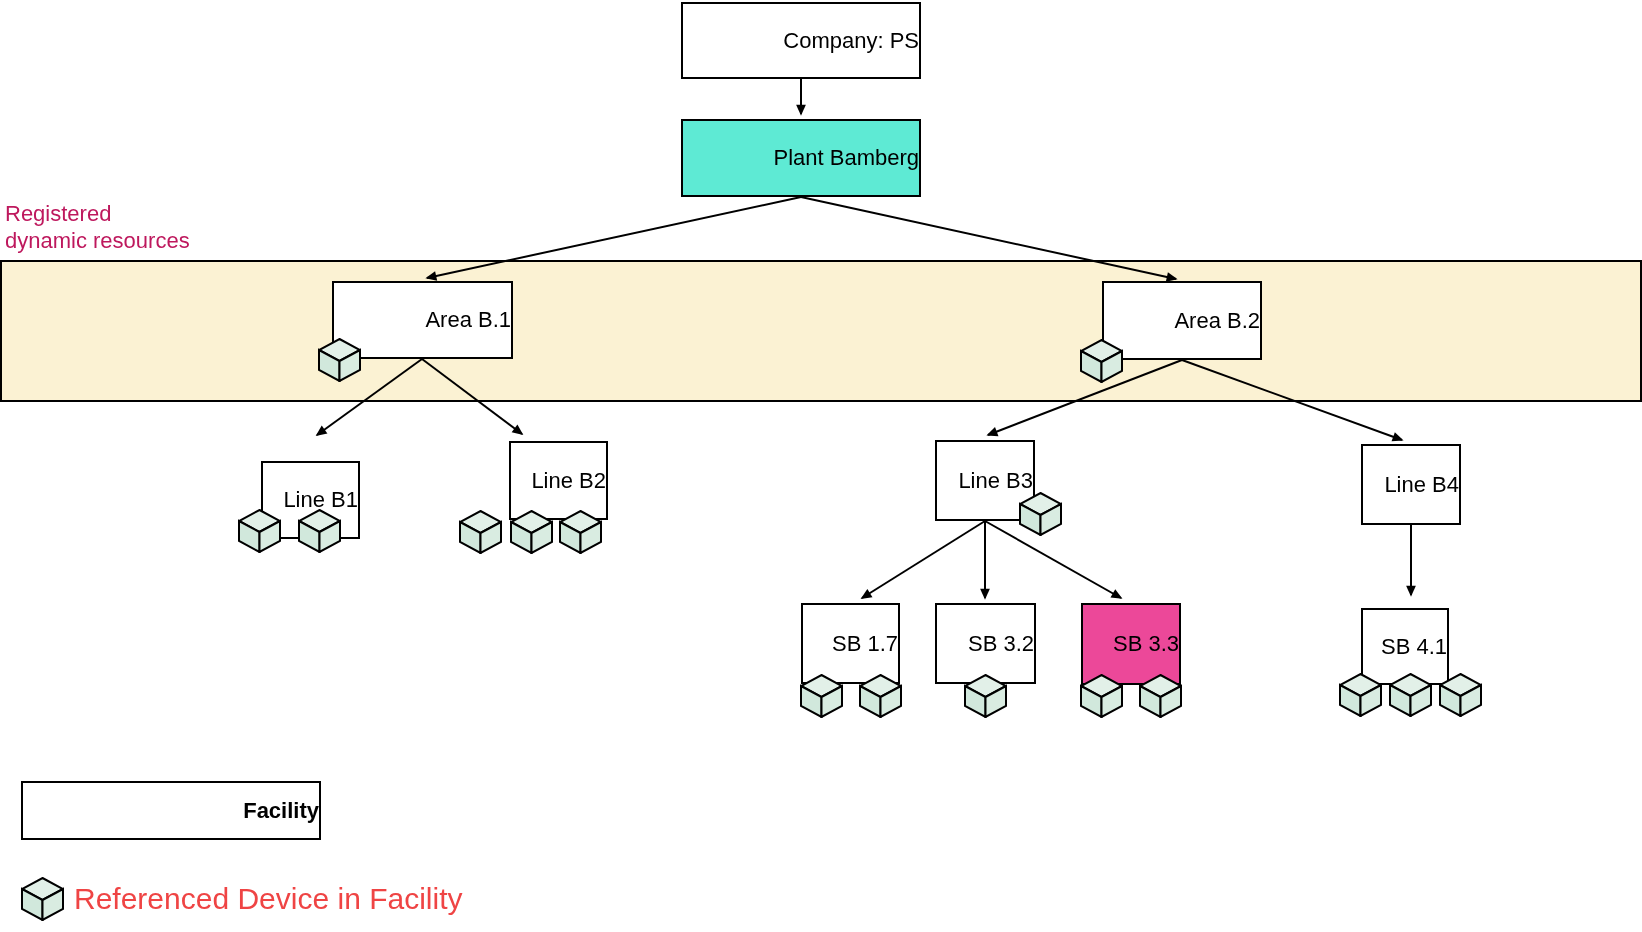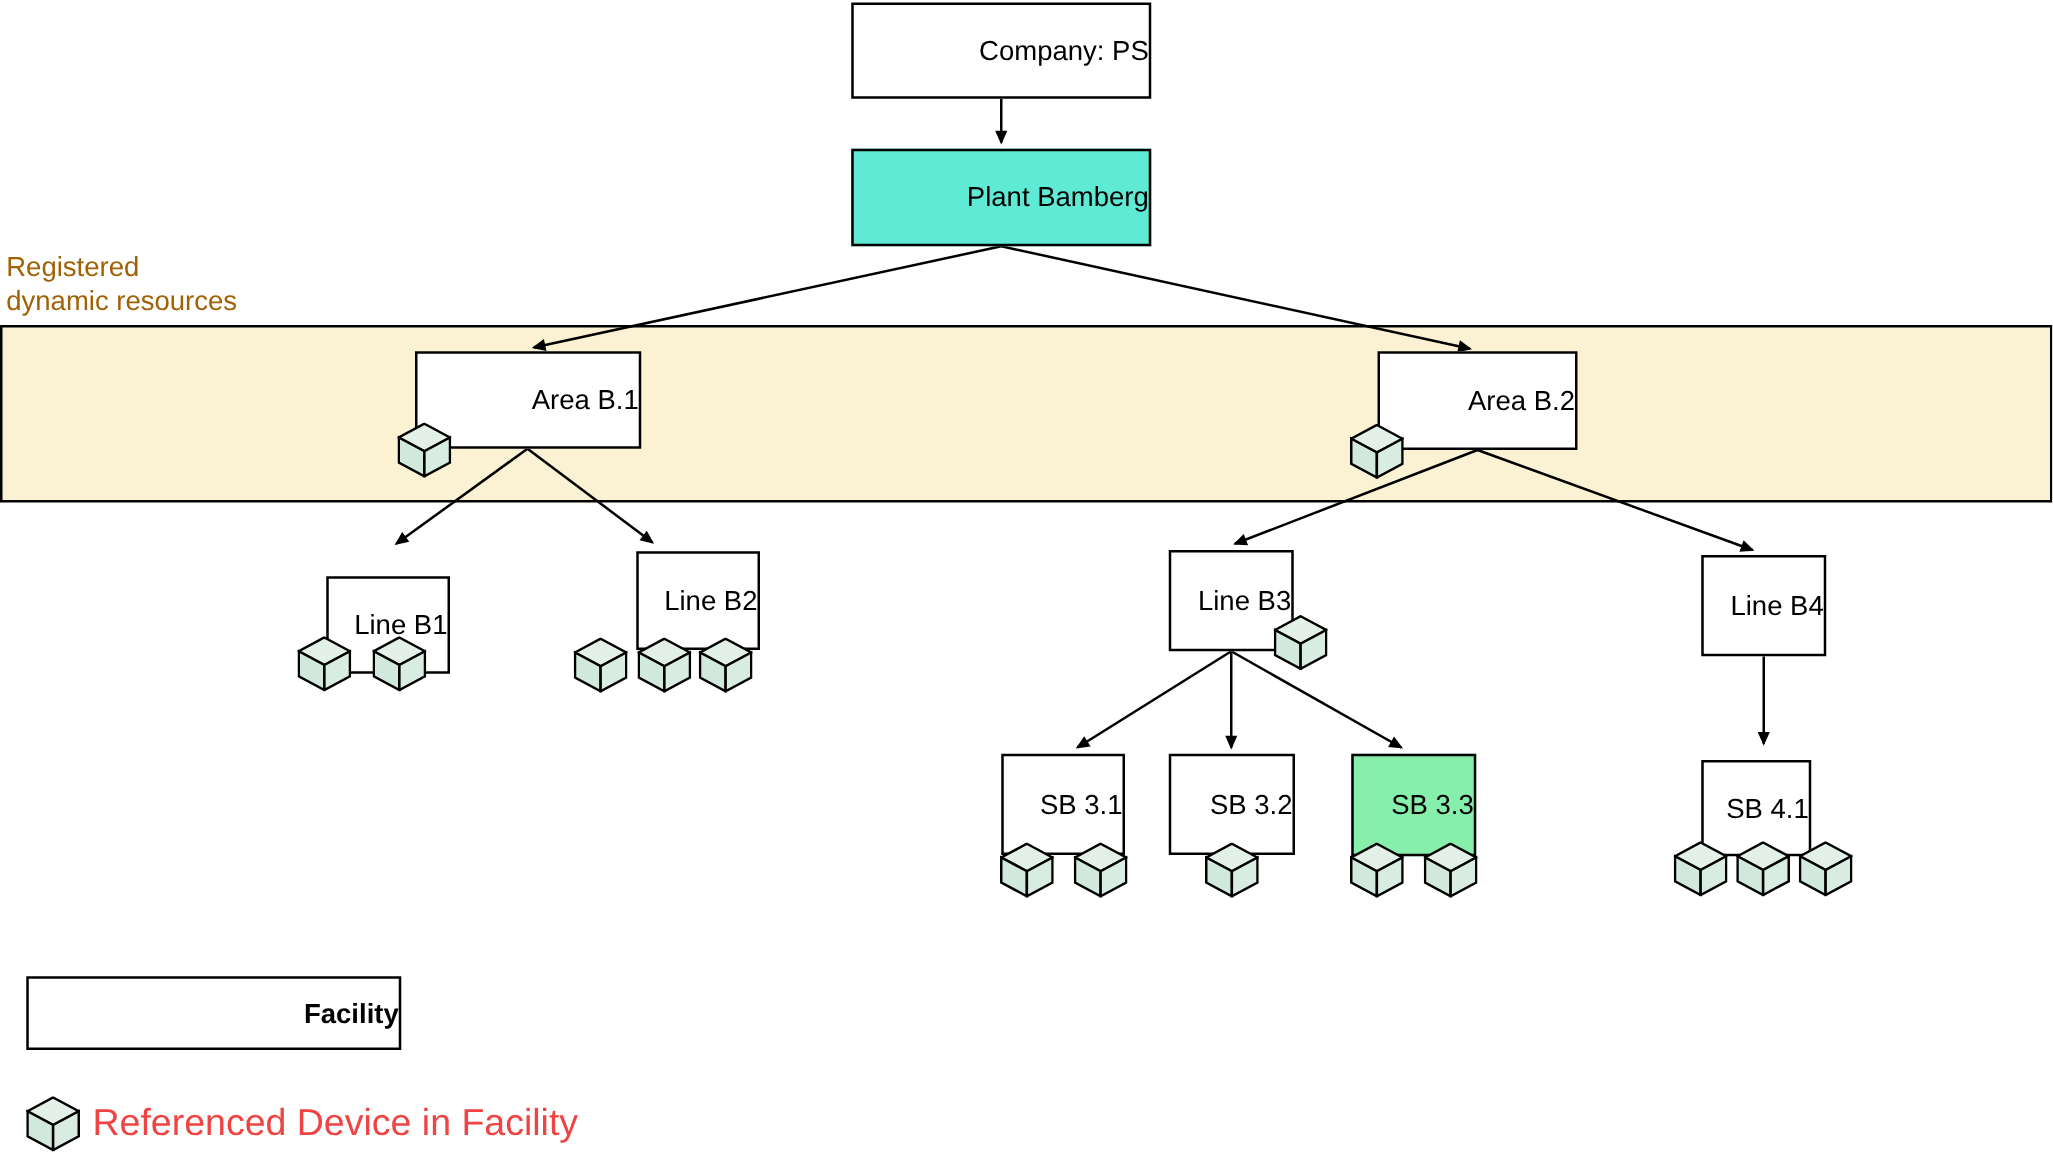--- a/index.html
+++ b/index.html
@@ -13,21 +13,21 @@
   #band{
     position:absolute;
     left:0;top:260px;width:1642px;height:142px;
     box-sizing:border-box;
     border:2px solid #000;
     z-index:0;
   }
   #band-label{
     position:absolute;
     left:5px;top:200px;
-    font-size:22px;color:#a16207;
+    font-size:22px;color:#be185d;
     line-height:27px;
     white-space:pre;
     z-index:2;
   }
   #edges{
     position:absolute;left:0;top:0;z-index:1;pointer-events:none;
   }
   .node{
     position:absolute;
     box-sizing:border-box;
@@ -98,26 +98,26 @@
       <div class="node" style="left: 509px; top: 441px; width: 99px; height: 79px; background: rgb(255, 255, 255); border-color: rgb(0, 0, 0);">
         <span>Line B2</span>
       </div>
       <div class="node" style="left: 935px; top: 440px; width: 100px; height: 81px; background: rgb(255, 255, 255); border-color: rgb(0, 0, 0);">
         <span>Line B3</span>
       </div>
       <div class="node" style="left: 1361px; top: 444px; width: 100px; height: 81px; background: rgb(255, 255, 255); border-color: rgb(0, 0, 0);">
         <span>Line B4</span>
       </div>
       <div class="node" style="left: 801px; top: 603px; width: 99px; height: 81px; background: rgb(255, 255, 255); border-color: rgb(0, 0, 0);">
-        <span>SB 3.1</span>
+        <span>SB 1.7</span>
       </div>
       <div class="node" style="left: 935px; top: 603px; width: 101px; height: 81px; background: rgb(255, 255, 255); border-color: rgb(0, 0, 0);">
         <span>SB 3.2</span>
       </div>
-      <div class="node" style="left: 1081px; top: 603px; width: 100px; height: 82px; background: #86efac; border-color: rgb(0, 0, 0);">
+      <div class="node" style="left: 1081px; top: 603px; width: 100px; height: 82px; background: #ec4899; border-color: rgb(0, 0, 0);">
         <span>SB 3.3</span>
       </div>
       <div class="node" style="left: 1361px; top: 608px; width: 88px; height: 77px; background: rgb(255, 255, 255); border-color: rgb(0, 0, 0);">
         <span>SB 4.1</span>
       </div>
     </div>
   <div id="cubes">
       <svg class="cube" width="43" height="44" viewBox="0 0 43 44" style="left: 318px; top: 338px;">
         <polygon points="21.5,1 42,12 21.5,23 1,12" fill="#E2F0E8" stroke="#000000" stroke-width="2"></polygon>
         <polygon points="1,12 21.5,23 21.5,43 1,32" fill="#D1E8DC" stroke="#000000" stroke-width="2"></polygon>

